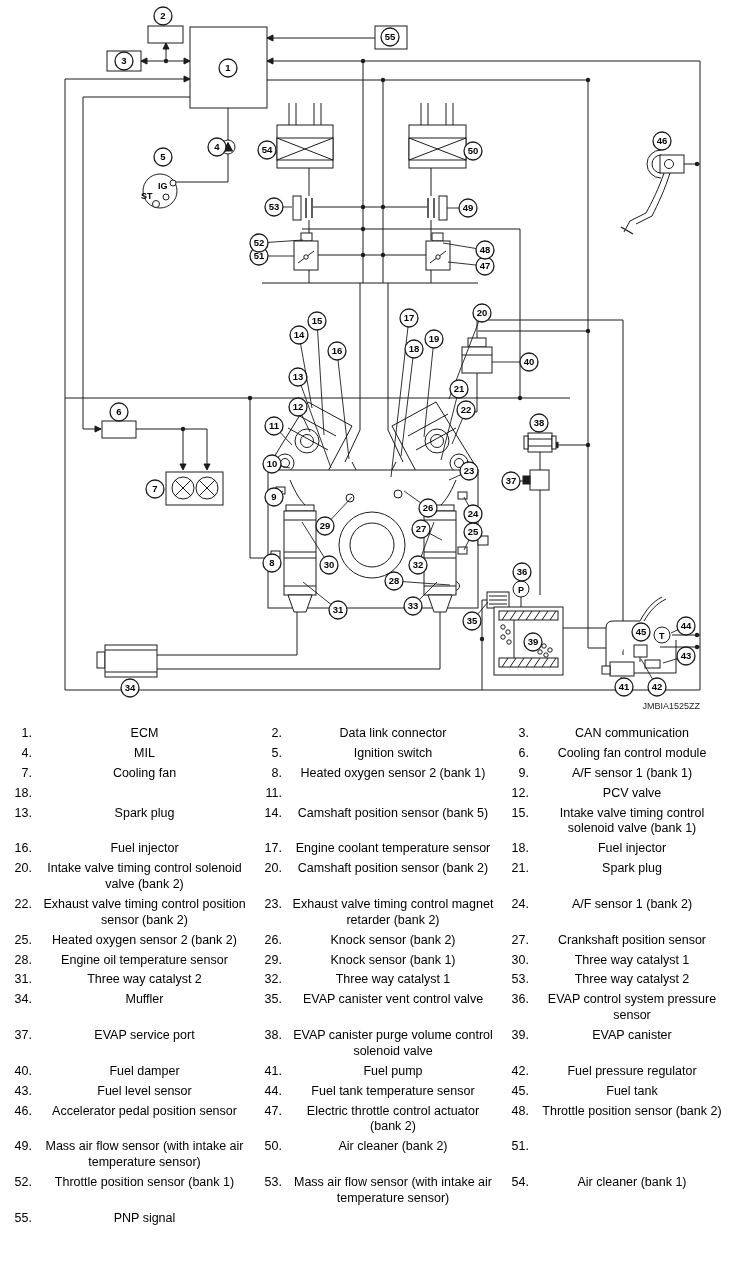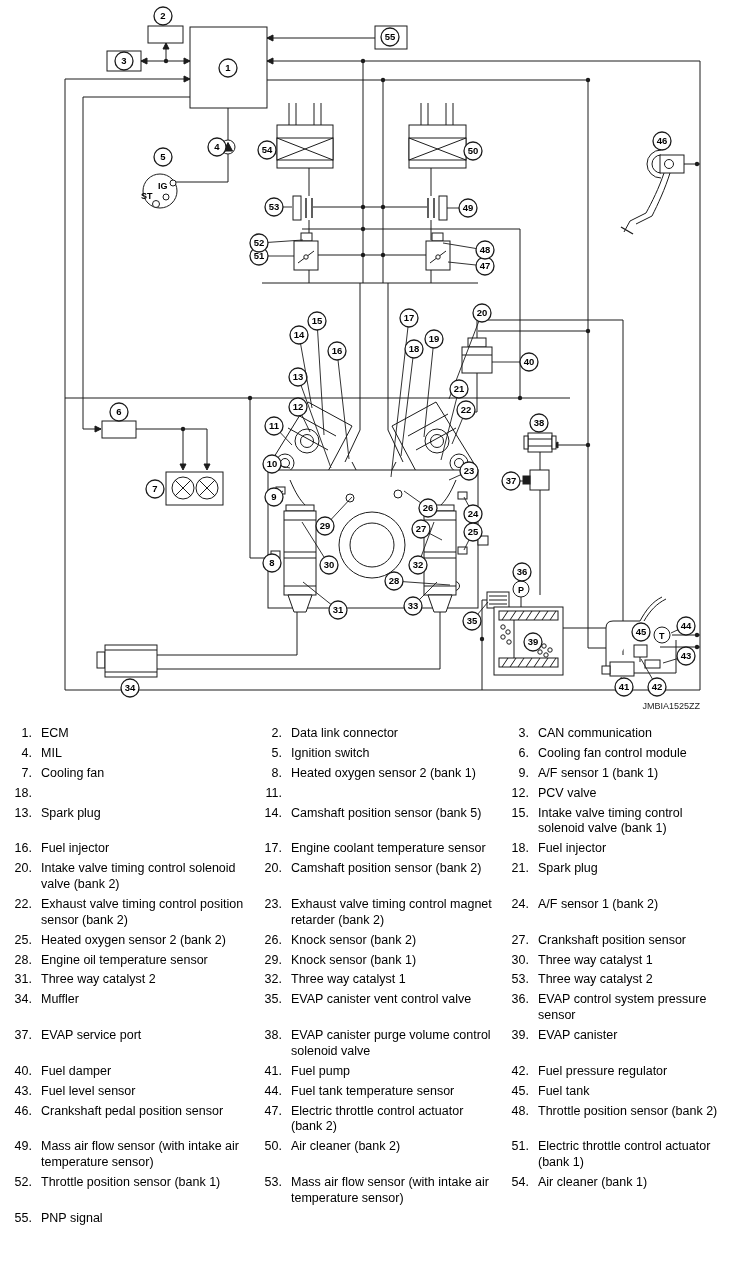--- a/index.html
+++ b/index.html
@@ -13,21 +13,21 @@
   .dot{fill:#1c1c1c;stroke:none;}
   .callout-circle{fill:#fff;stroke:#1c1c1c;stroke-width:1.3;}
   .callout-num{font:bold 9.5px "Liberation Sans",sans-serif;fill:#000;text-anchor:middle;}
   .leader{stroke:#1c1c1c;stroke-width:0.9;fill:none;}
   .svgtext{font:bold 9px "Liberation Sans",sans-serif;fill:#000;}
   .figcode{font:9px "Liberation Sans",sans-serif;fill:#222;text-anchor:end;}
   #legend{padding:14px 4px 0 8px;}
   #legend-grid{display:grid;grid-template-columns:250px 247px 231px;column-gap:0;row-gap:4px;}
   .legend-item{display:flex;align-items:flex-start;font-size:12.5px;line-height:1.27;padding-right:10px;}
   .legend-num{flex:0 0 24px;text-align:right;margin-right:9px;white-space:nowrap;}
-  .legend-label{flex:1 1 auto;}
+  .legend-label{flex:1 1 auto;text-align:center;}
 </style>
 </head>
 <body>
 
 <div id="diagram-wrap">
 <svg width="744" height="712" viewBox="0 0 744 712">
 
   <g>
     <path class="wire" d="M190,79 H65 V690 H700 V61 H267"></path>
     <path class="wire" d="M190,97 H83 V429 H101"></path>
@@ -729,41 +729,40 @@
       <div class="legend-item">
         <span class="legend-num">44.</span>
         <span class="legend-label">Fuel tank temperature sensor</span>
       </div>
       <div class="legend-item">
         <span class="legend-num">45.</span>
         <span class="legend-label">Fuel tank</span>
       </div>
       <div class="legend-item">
         <span class="legend-num">46.</span>
-        <span class="legend-label">Crankshaft pedal position sensor</span>
+        <span class="legend-label">Accelerator pedal position sensor</span>
       </div>
       <div class="legend-item">
         <span class="legend-num">47.</span>
         <span class="legend-label">Electric throttle control actuator (bank 2)</span>
       </div>
       <div class="legend-item">
         <span class="legend-num">48.</span>
         <span class="legend-label">Throttle position sensor (bank 2)</span>
       </div>
       <div class="legend-item">
         <span class="legend-num">49.</span>
         <span class="legend-label">Mass air flow sensor (with intake air temperature sensor)</span>
       </div>
       <div class="legend-item">
         <span class="legend-num">50.</span>
         <span class="legend-label">Air cleaner (bank 2)</span>
       </div>
       <div class="legend-item">
         <span class="legend-num">51.</span>
-        <span class="legend-label">Electric throttle control actuator (bank 1)</span>
       </div>
       <div class="legend-item">
         <span class="legend-num">52.</span>
         <span class="legend-label">Throttle position sensor (bank 1)</span>
       </div>
       <div class="legend-item">
         <span class="legend-num">53.</span>
         <span class="legend-label">Mass air flow sensor (with intake air temperature sensor)</span>
       </div>
       <div class="legend-item">

